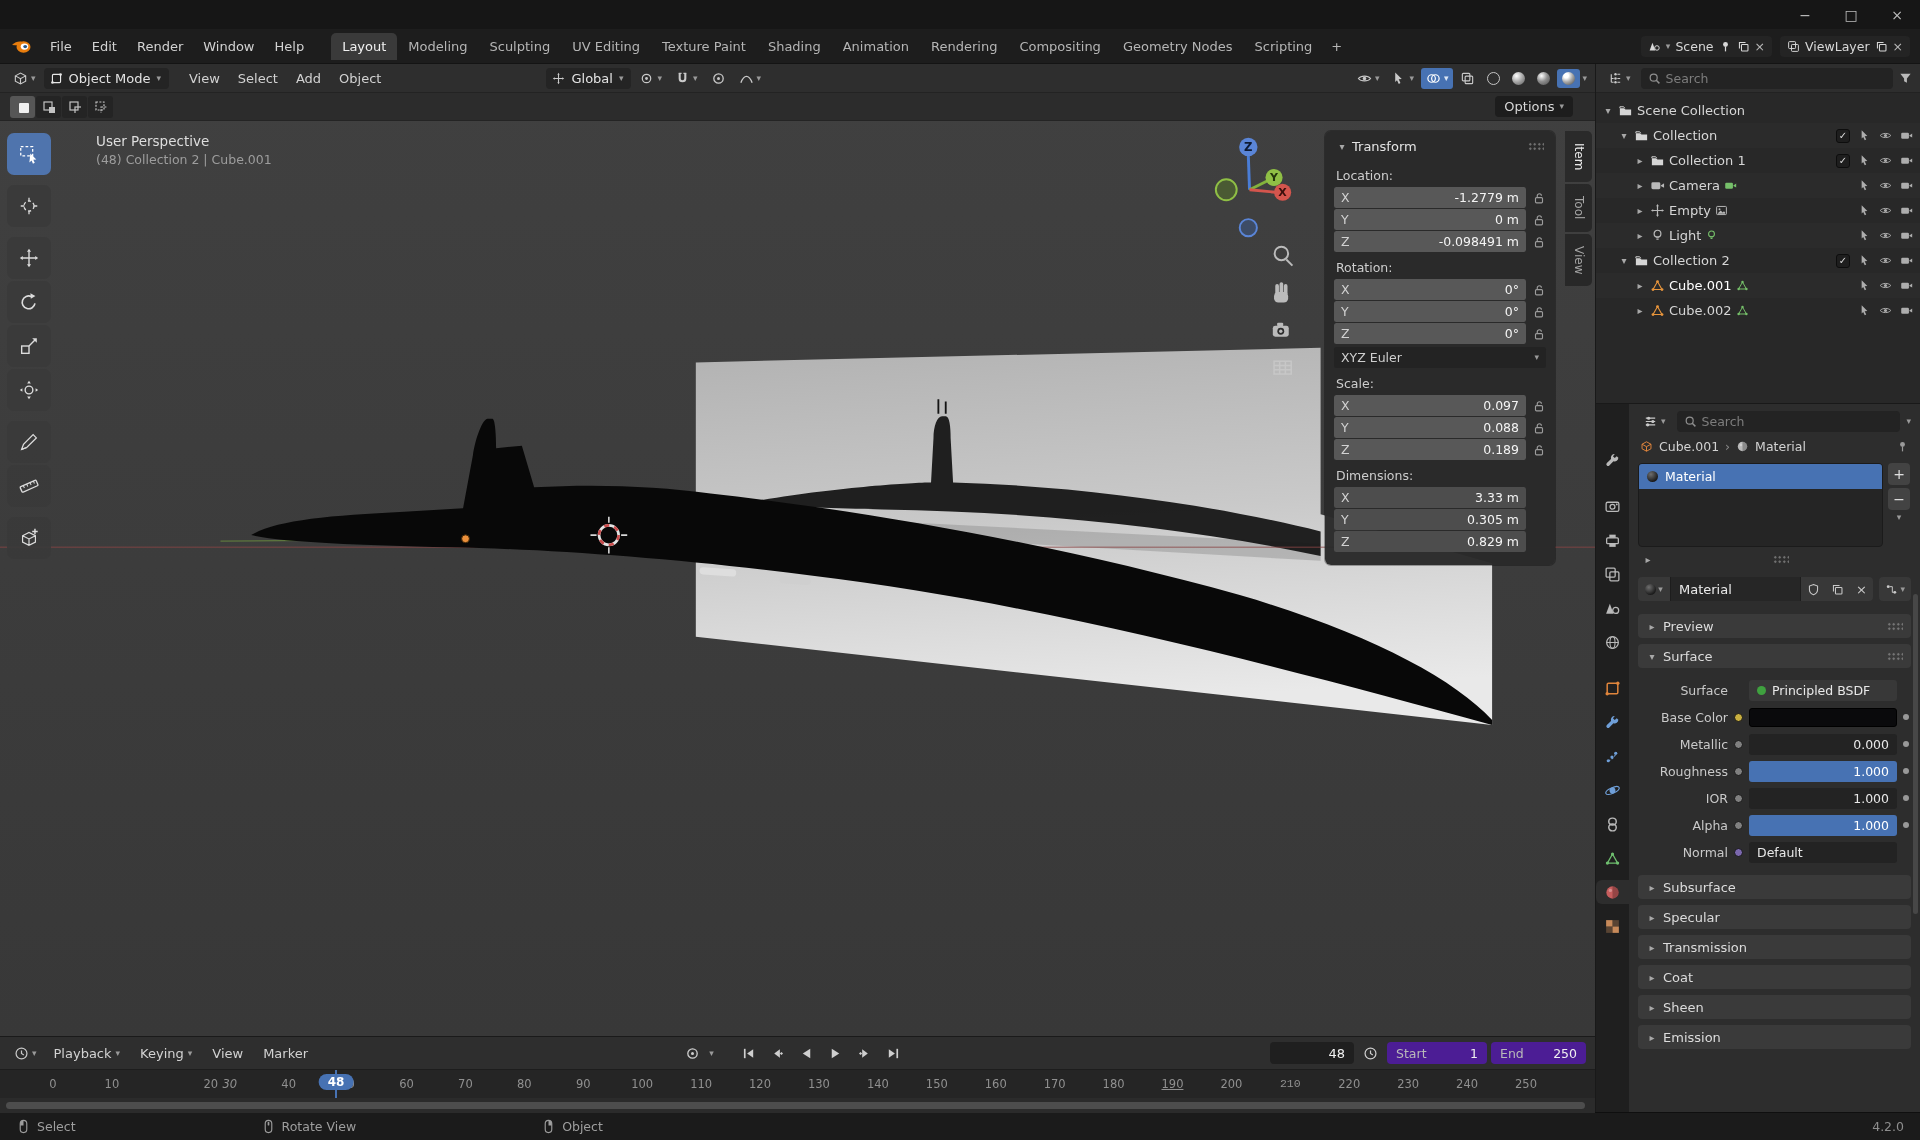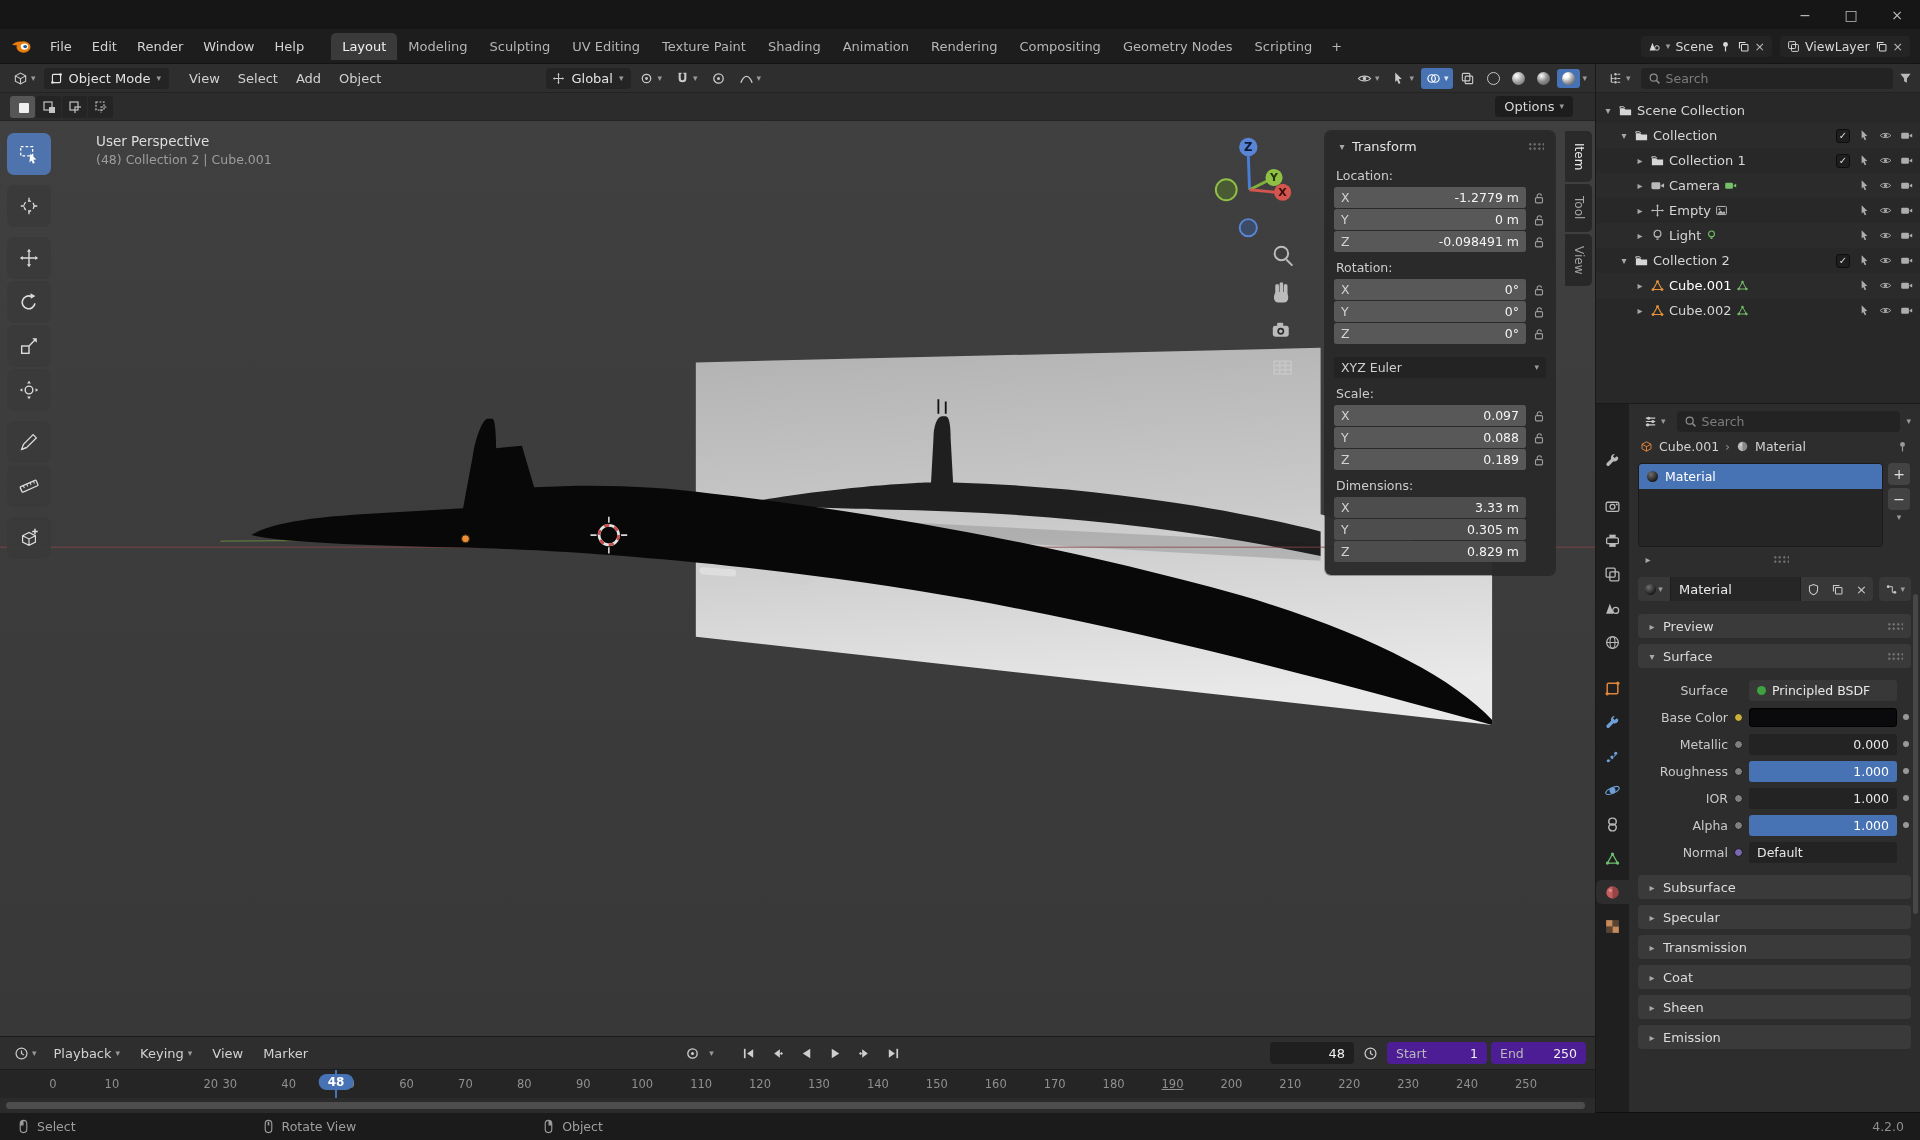--- a/index.html
+++ b/index.html
@@ -770,21 +770,21 @@
             </div>
           <div class="np-row">
               <div class="np-field">
                 <span class="ax">Z</span>
                 <span class="val">0°</span>
               </div>
               <svg class="np-lock">
                 <use href="#i-lock"></use>
               </svg>
             </div>
-          <div class="np-row" style="margin-top:13px">
+          <div class="np-row" style="margin-top:3px">
             <div class="np-field dark">
               <span>XYZ Euler</span>
               <span class="chev" style="margin-left:auto">▾</span>
             </div>
           </div>
           <div class="np-sec">Scale:</div>
           <div class="np-row">
               <div class="np-field">
                 <span class="ax">X</span>
                 <span class="val">0.097</span>
@@ -924,39 +924,39 @@
             <span>End</span>
               <span class="v">250</span>
           </div>
         </div>
         <div class="tl-ruler">
           <div class="playhead-line"></div>
           <div class="playhead-badge">48</div>
         <span class="tick" style="left: 53px;">0</span>
             <span class="tick" style="left: 111.92px;">10</span>
             <span class="tick" style="left: 170.84px; margin-left: 40px;">20</span>
-            <span class="tick" style="left: 229.76px;">30</span>
+            <span class="tick" style="left: 229.76px; font-style: italic;">30</span>
             <span class="tick" style="left: 288.68px;">40</span>
             <span class="tick" style="left: 347.6px;">50</span>
             <span class="tick" style="left: 406.52px;">60</span>
             <span class="tick" style="left: 465.44px;">70</span>
             <span class="tick" style="left: 524.36px;">80</span>
             <span class="tick" style="left: 583.28px;">90</span>
             <span class="tick" style="left: 642.2px;">100</span>
             <span class="tick" style="left: 701.12px;">110</span>
             <span class="tick" style="left: 760.04px;">120</span>
             <span class="tick" style="left: 818.96px;">130</span>
             <span class="tick" style="left: 877.88px;">140</span>
             <span class="tick" style="left: 936.8px;">150</span>
             <span class="tick" style="left: 995.72px;">160</span>
             <span class="tick" style="left: 1054.64px;">170</span>
             <span class="tick" style="left: 1113.56px;">180</span>
             <span class="tick" style="left: 1172.48px; text-decoration: underline;">190</span>
             <span class="tick" style="left: 1231.4px;">200</span>
-            <span class="tick" style="left: 1290.32px;">210</span>
+            <span class="tick" style="left: 1290.32px; font-family: Liberation Mono, monospace;">210</span>
             <span class="tick" style="left: 1349.24px;">220</span>
             <span class="tick" style="left: 1408.16px;">230</span>
             <span class="tick" style="left: 1467.08px; text-align: center;">240</span>
             <span class="tick" style="left: 1526px;">250</span>
           </div>
         <div class="tl-scroll">
           <div class="tl-scrollbar"></div>
         </div>
       </div>
     </div>

